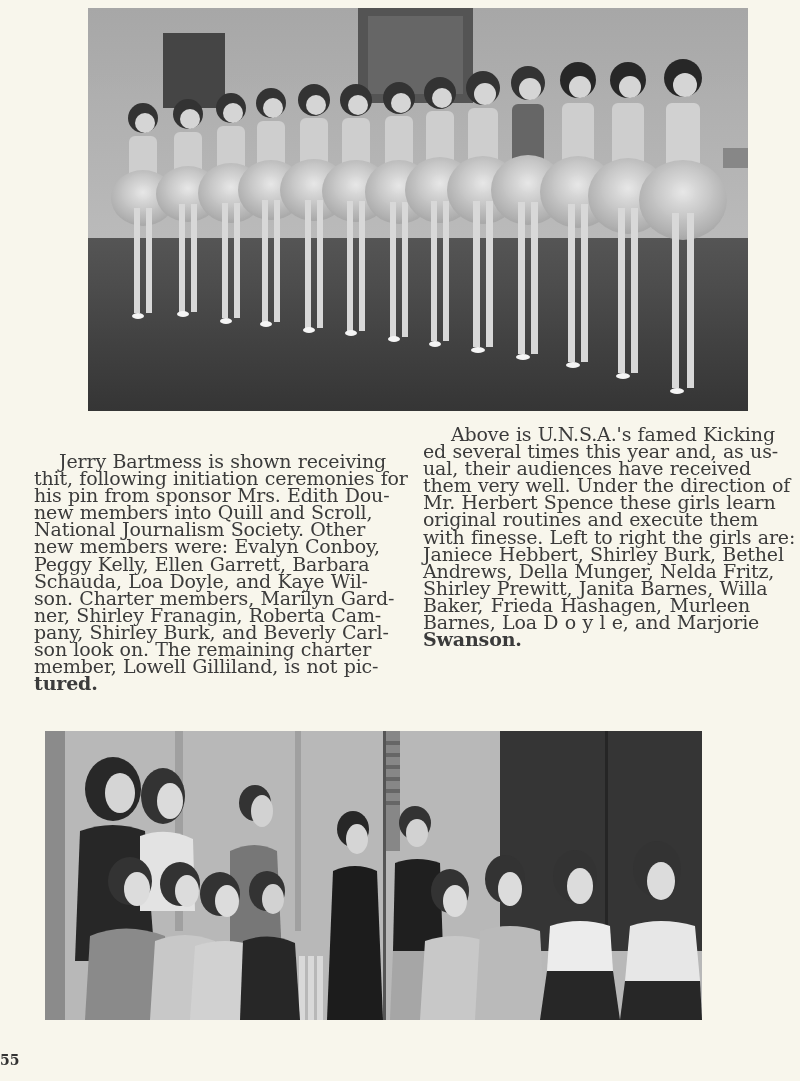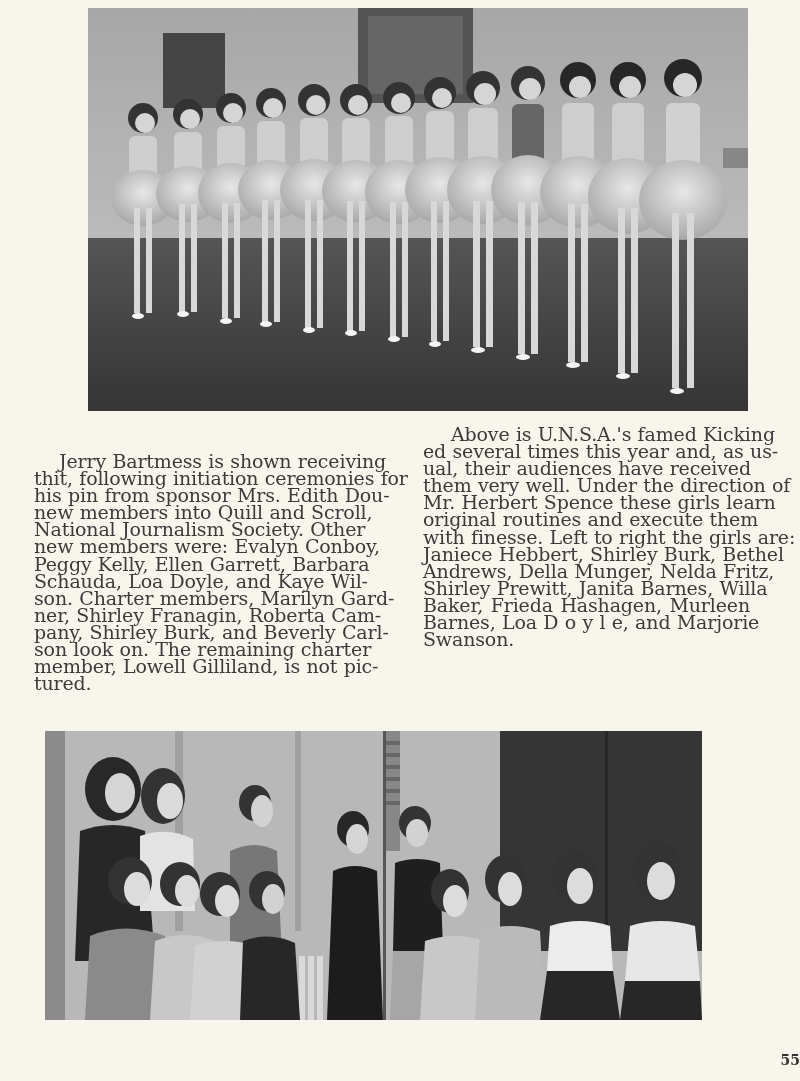--- a/index.html
+++ b/index.html
@@ -22,27 +22,27 @@
   .caption {
     position: absolute;
     font-size: 19px;
     line-height: 17.1px;
     text-align: justify;
     color: #3b3b3b;
     letter-spacing: -0.15px;
     word-spacing: 0.5px;
   }
   .caption .ln { display: block; text-align: justify; text-align-last: justify; white-space: nowrap; }
-  .caption .ln.last { text-align-last: left; }
+  .caption .ln.last { text-align-last: left; font-weight: bold; }
   #caption-left { left: 34px; top: 453px; width: 326px; }
   #caption-right { left: 423px; top: 426px; width: 327px; }
 
   #page-number {
     position: absolute; left: 0; right: 0; top: 1052px;
-    text-align: right; font-size: 14px; font-weight: bold; color: #333;
+    text-align: left; font-size: 14px; font-weight: bold; color: #333;
     font-family: "DejaVu Serif", serif;
   }
 </style>
 </head>
 <body>
 
 <div id="photo-top" class="photo">
   <svg viewBox="0 0 660 403" preserveAspectRatio="none">
     <defs>
       <linearGradient id="wallTop" x1="0" y1="0" x2="0" y2="1">

